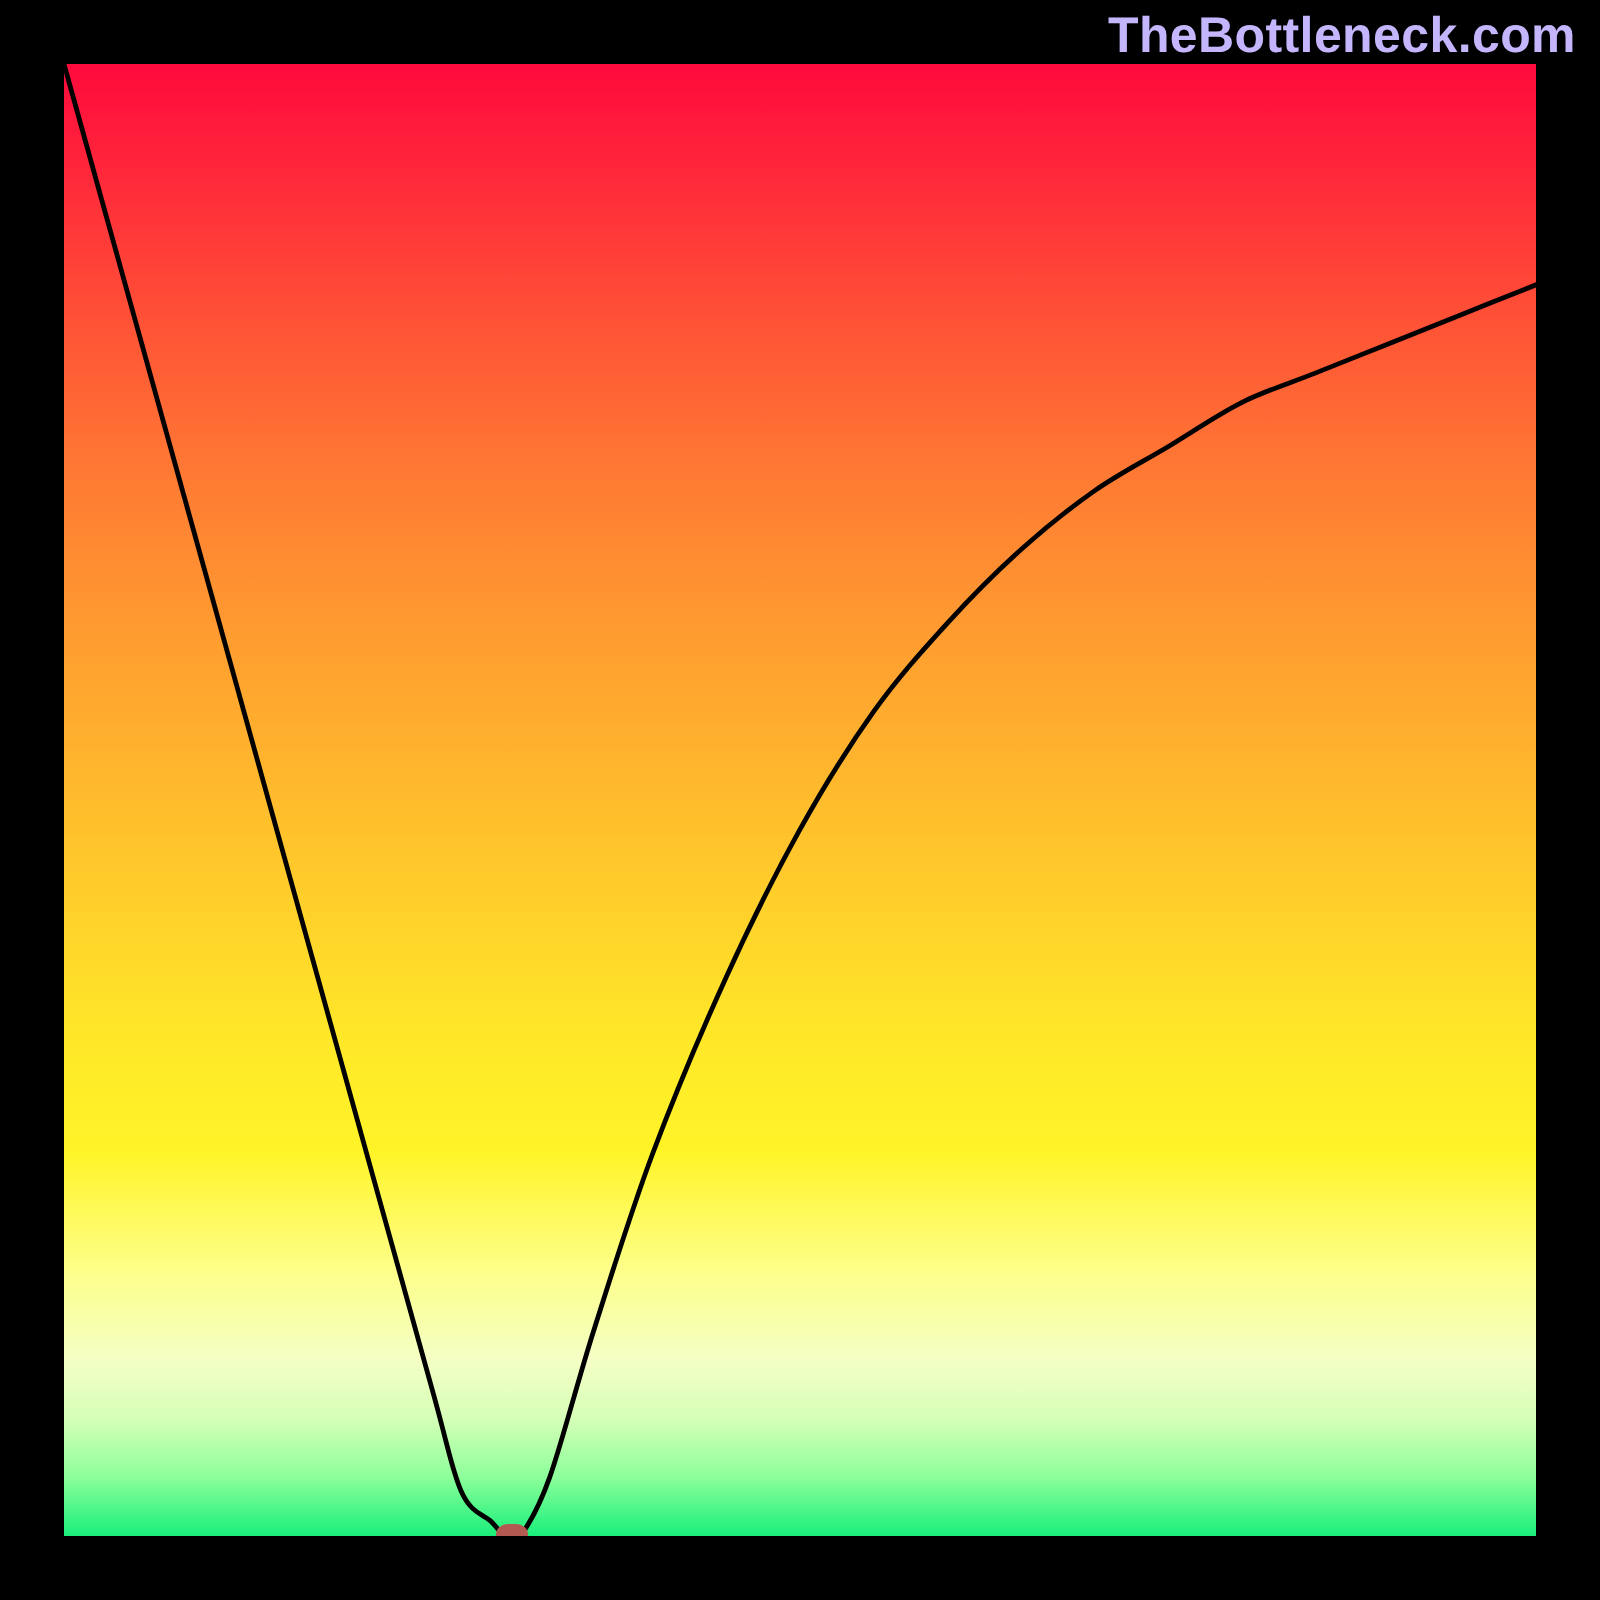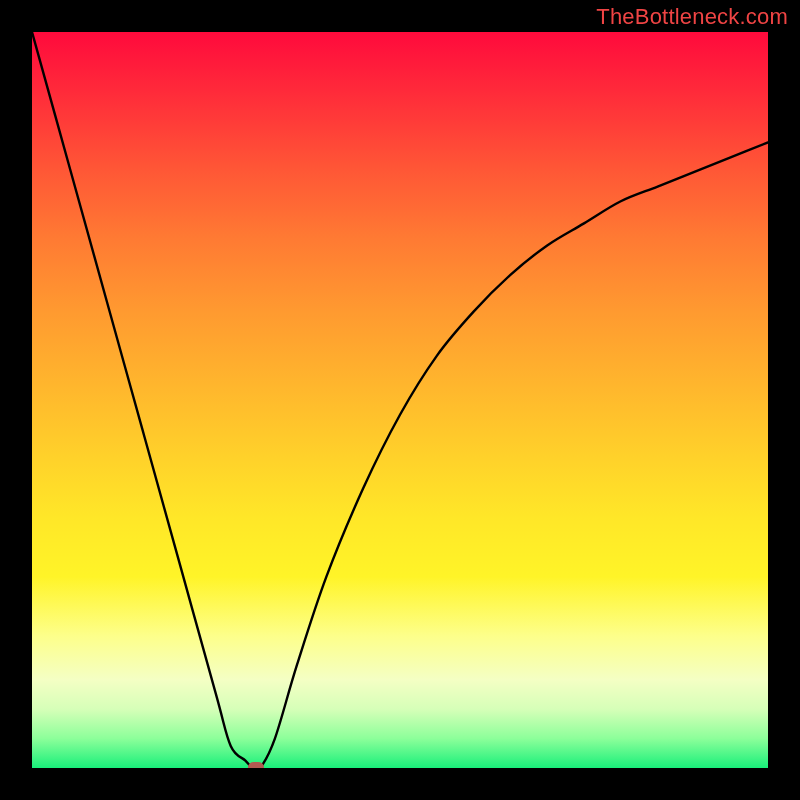--- a/index.html
+++ b/index.html
@@ -14,23 +14,23 @@
   .frame {
     position: relative;
     width: 800px;
     height: 800px;
     background: #000;
   }
   .watermark {
     position: absolute;
     top: 4px;
     right: 12px;
-    color: #ef4444;
-    font-size: 22px;
-    font-weight: 400;
+    color: #c4b5fd;
+    font-size: 25px;
+    font-weight: 700;
     letter-spacing: 0.2px;
     z-index: 10;
     user-select: none;
   }
   .plot-area {
     position: absolute;
     left: 32px;
     top: 32px;
     width: 736px;
     height: 736px;

